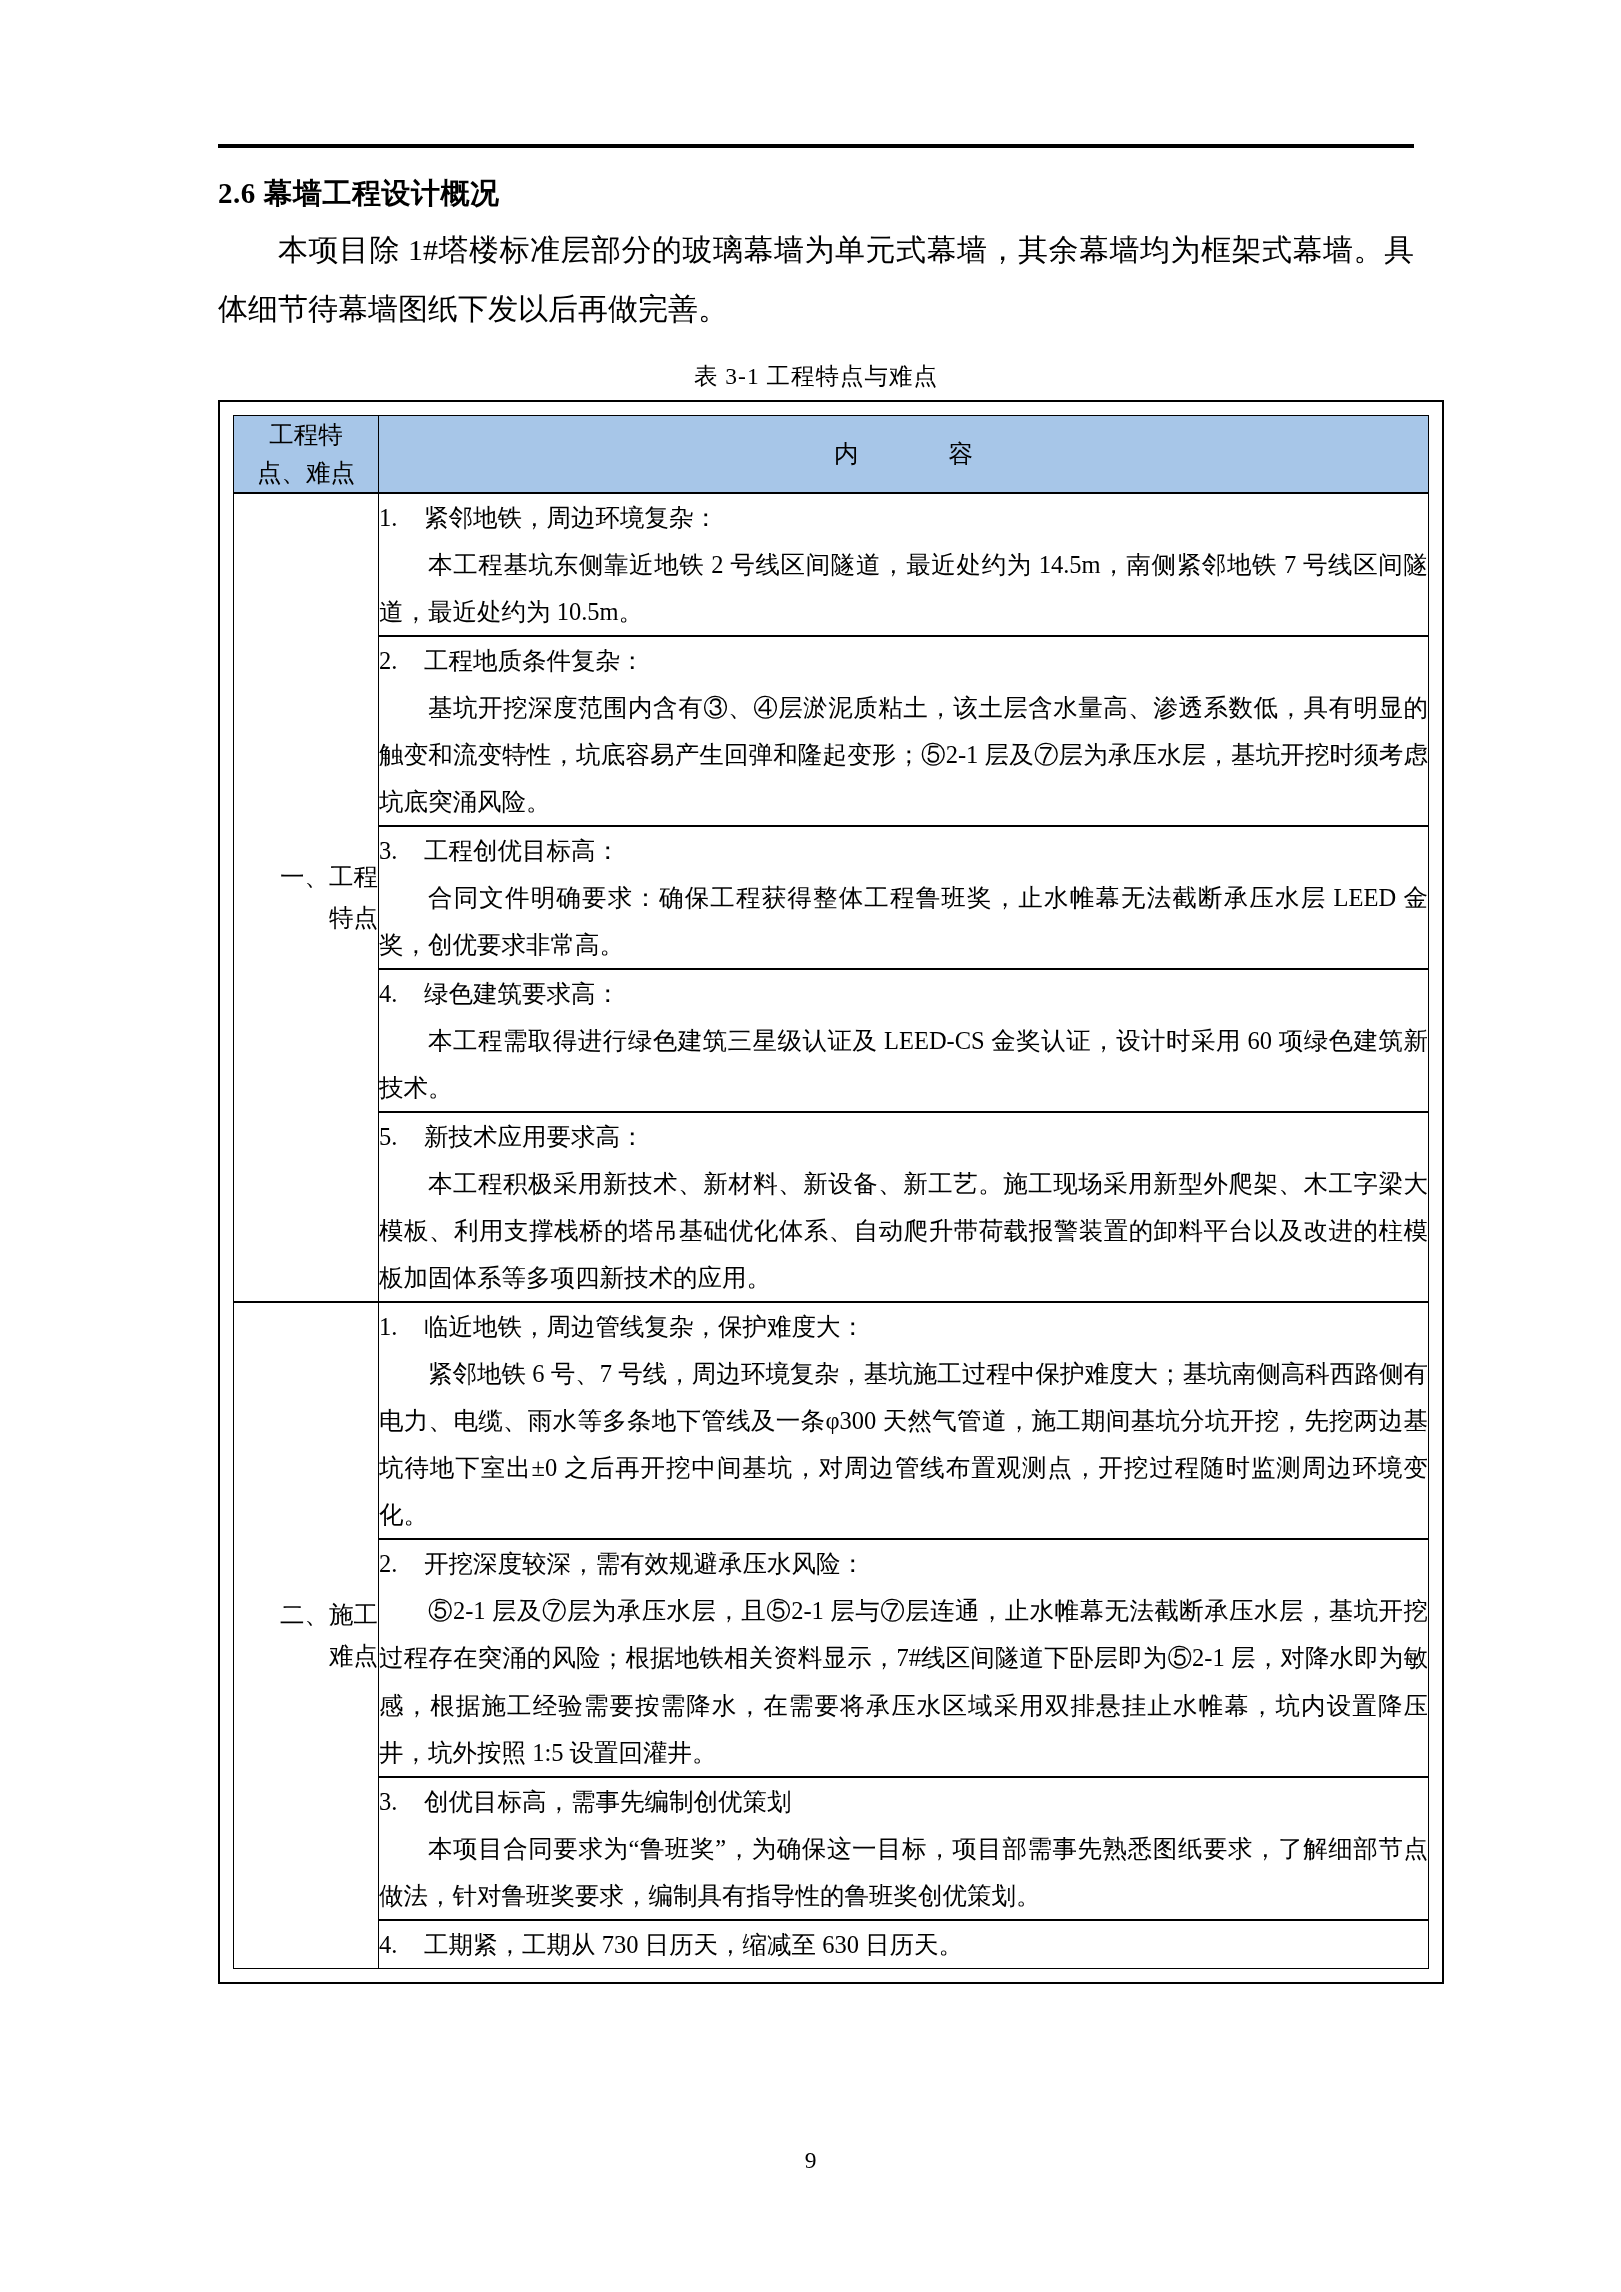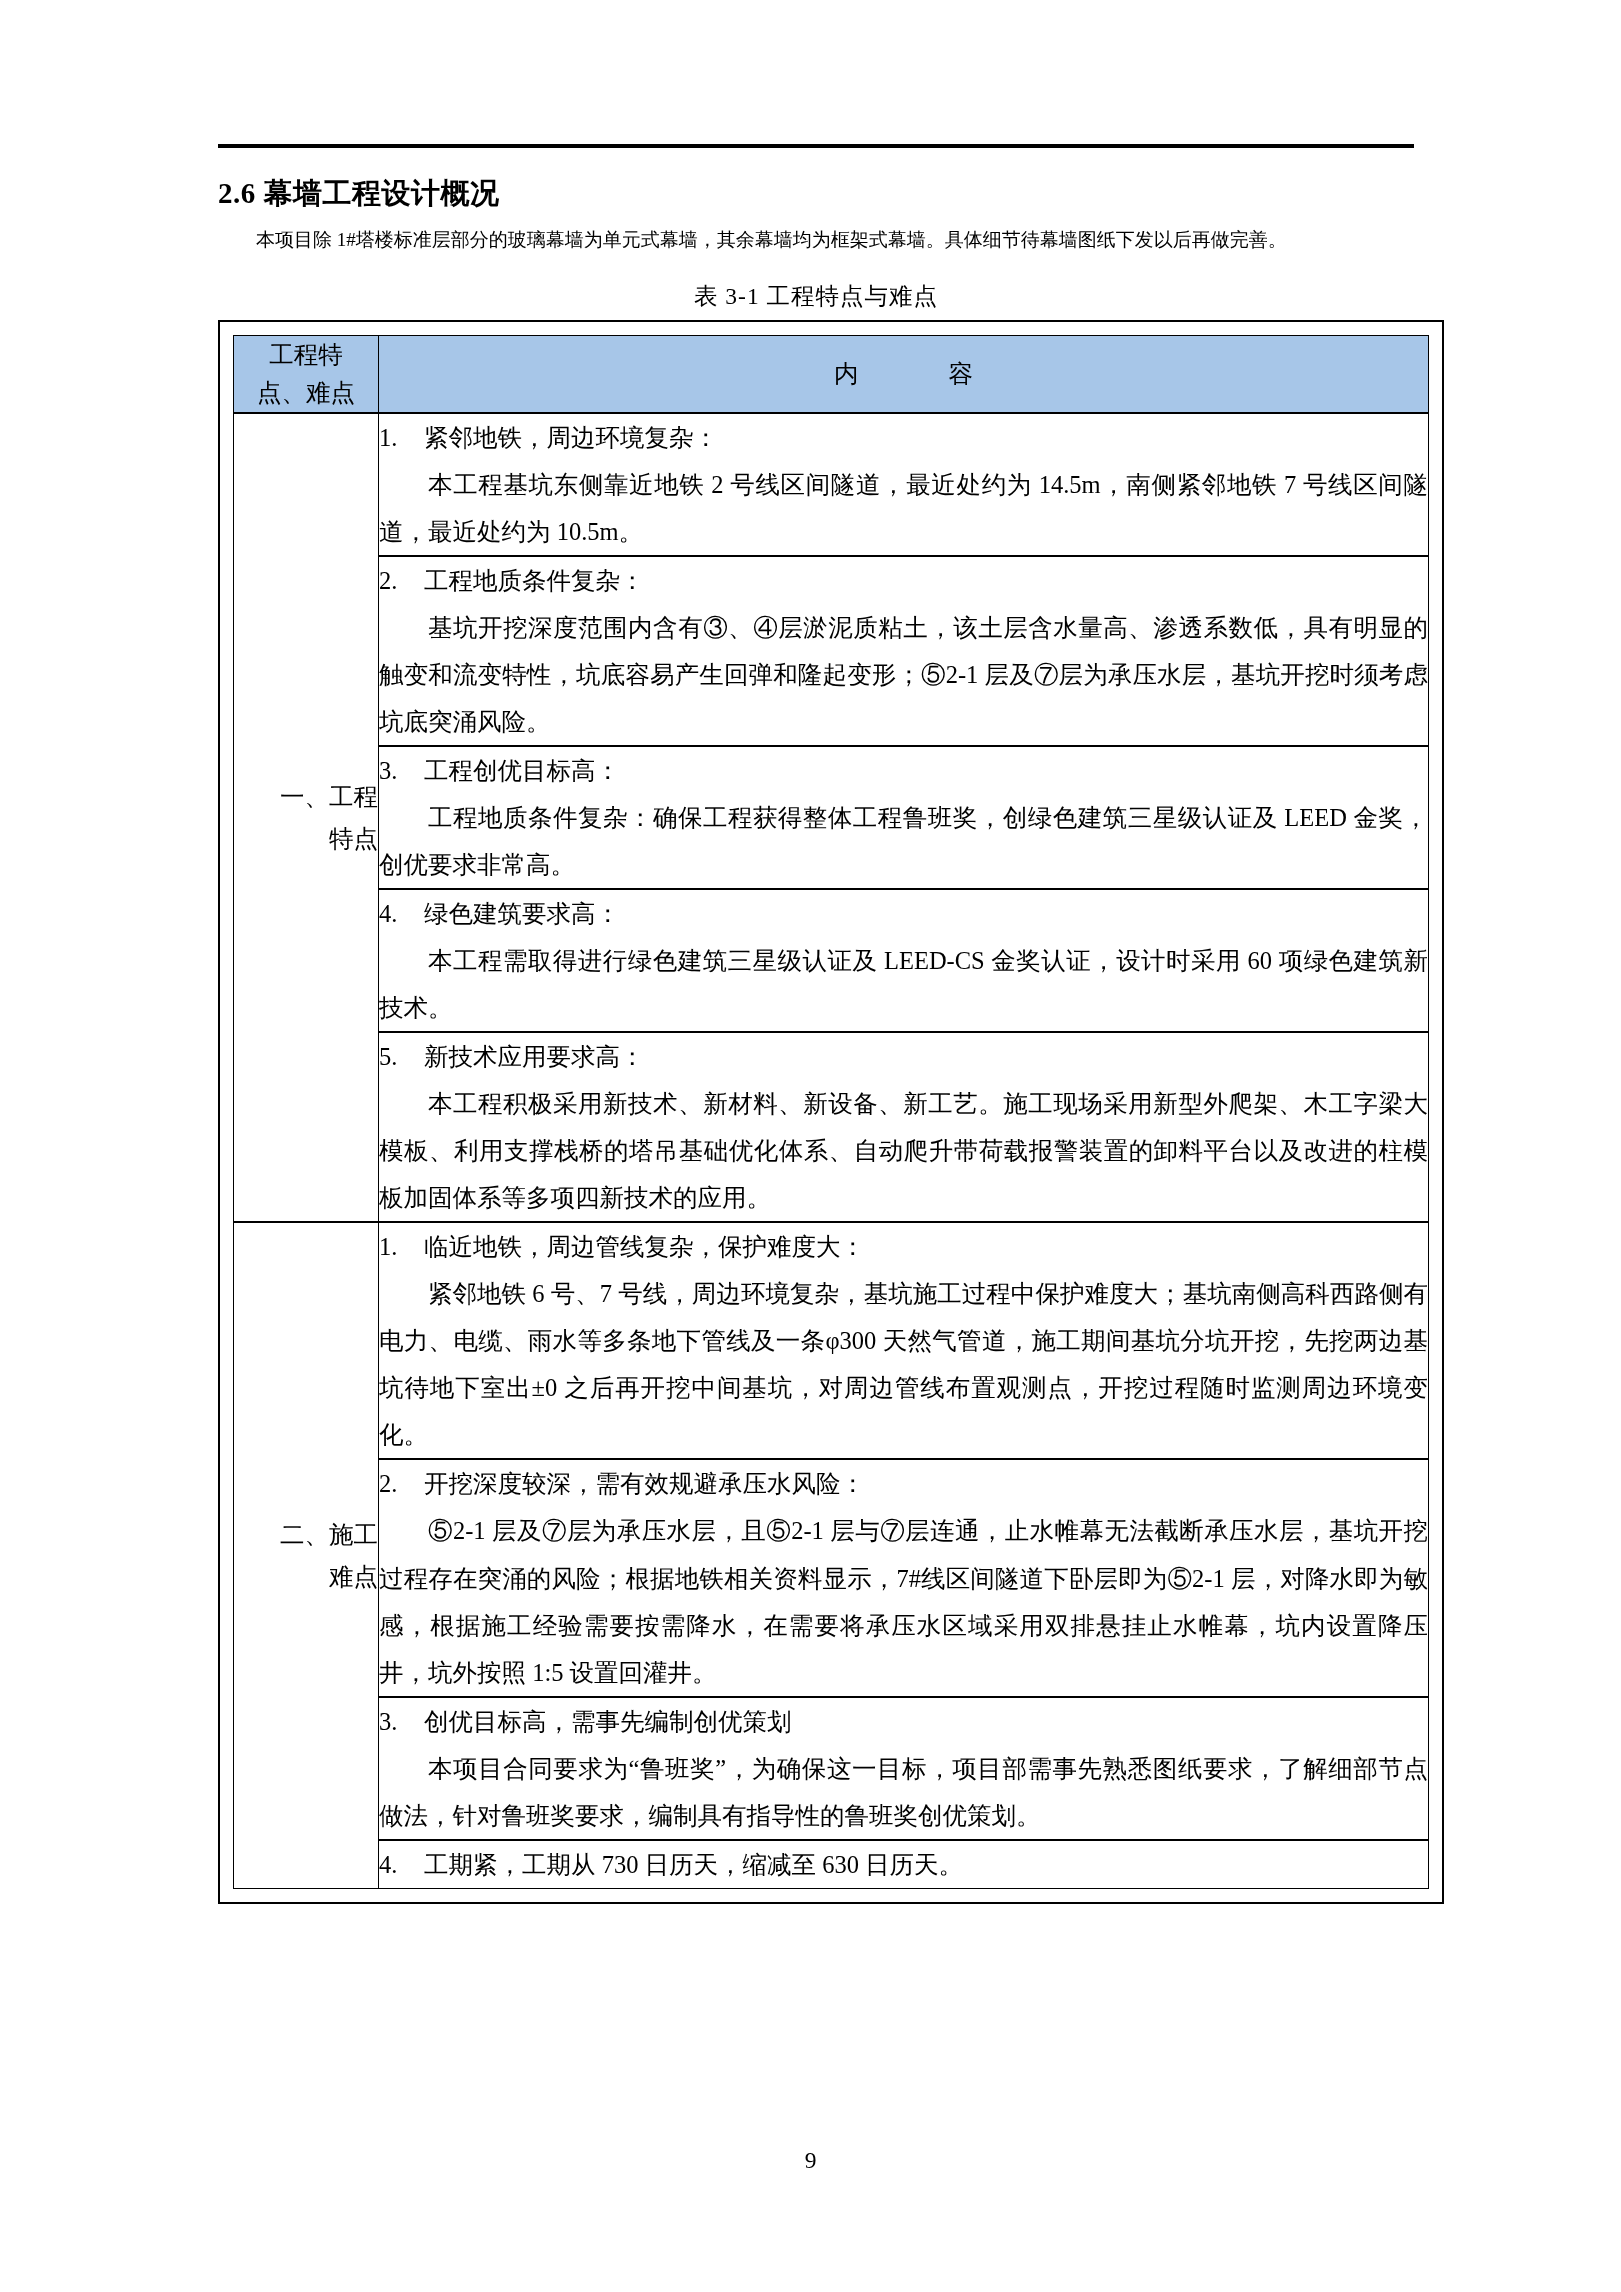--- a/index.html
+++ b/index.html
@@ -47,21 +47,21 @@
     letter-spacing: 0.5px;
     line-height: 1.5;
   }
   h1.chapter-heading {
     font-size: 35px;
     font-weight: bold;
     margin: 29px 0 9.8px 0;
     line-height: 1.5;
   }
   p.body-par {
-    font-size: 19px;
+    font-size: 30px;
     line-height: 1.95;
     margin: 0;
     text-indent: 2em;
     text-align: justify;
     text-justify: inter-ideograph;
   }
   .tbl-caption {
     font-size: 23.5px;
     text-align: center;
     margin: 21.6px 0 7.8px 0;
@@ -185,21 +185,21 @@
           </tr>
           <tr>
             <td class="item-cell heavy-top">
               <span class="item-title"><span class="item-num">2.</span><span>工程地质条件复杂：</span></span>
               <span class="item-body">基坑开挖深度范围内含有③、④层淤泥质粘土，该土层含水量高、渗透系数低，具有明显的触变和流变特性，坑底容易产生回弹和隆起变形；⑤2-1 层及⑦层为承压水层，基坑开挖时须考虑坑底突涌风险。</span>
             </td>
           </tr>
           <tr>
             <td class="item-cell heavy-top">
               <span class="item-title"><span class="item-num">3.</span><span>工程创优目标高：</span></span>
-              <span class="item-body">工程地质条件复杂：确保工程获得整体工程鲁班奖，创绿色建筑三星级认证及 LEED 金奖，创优要求非常高。</span>
+              <span class="item-body">合同文件明确要求：确保工程获得整体工程鲁班奖，止水帷幕无法截断承压水层 LEED 金奖，创优要求非常高。</span>
             </td>
           </tr>
           <tr>
             <td class="item-cell heavy-top">
               <span class="item-title"><span class="item-num">4.</span><span>绿色建筑要求高：</span></span>
               <span class="item-body">本工程需取得进行绿色建筑三星级认证及 LEED-CS 金奖认证，设计时采用 60 项绿色建筑新技术。</span>
             </td>
           </tr>
           <tr>
             <td class="item-cell heavy-top">

